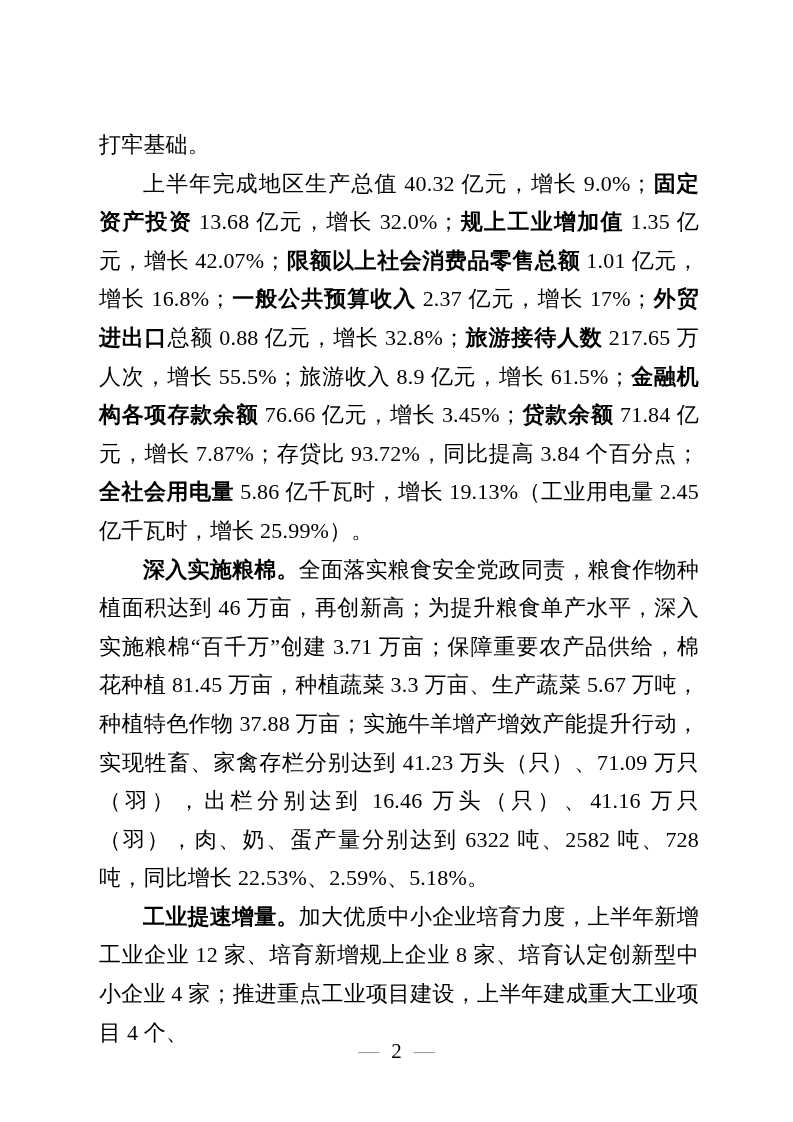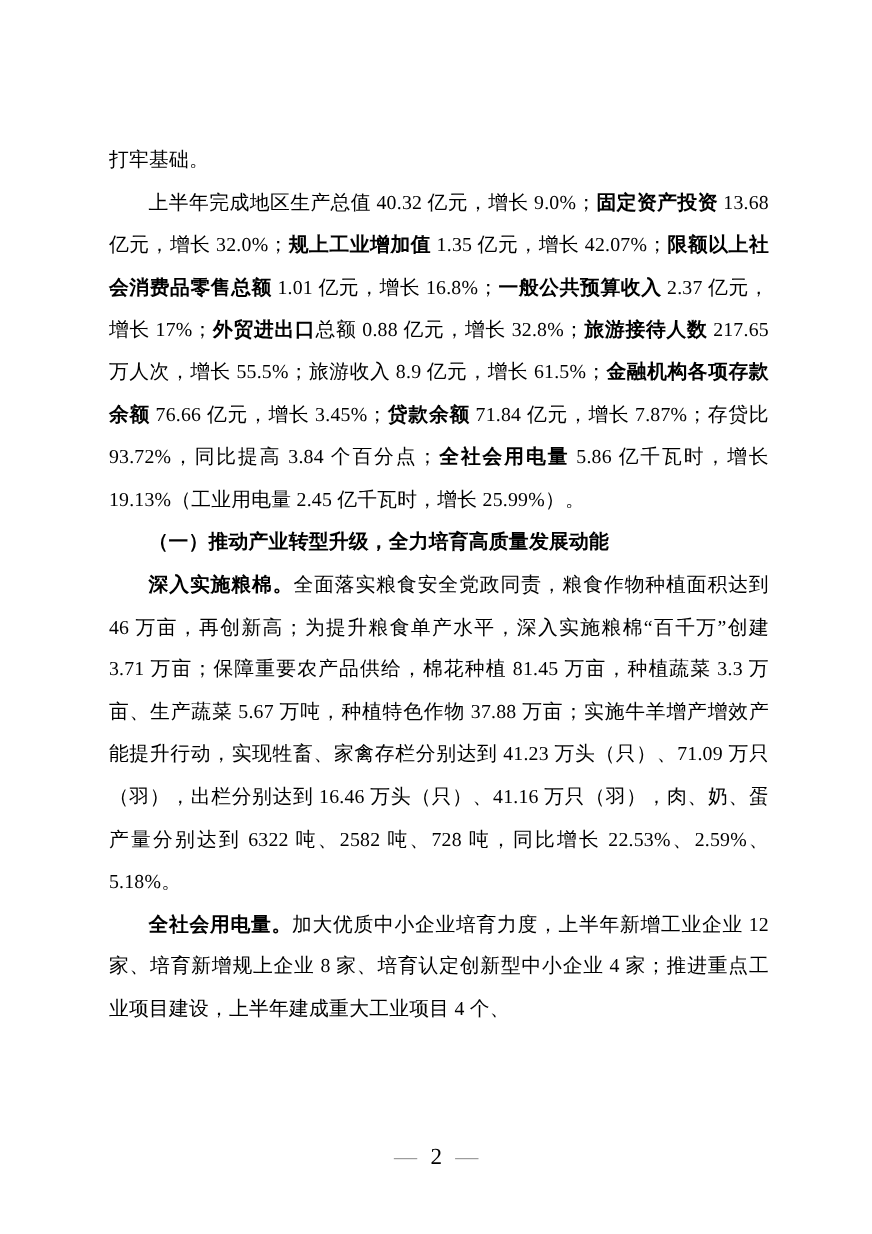--- a/index.html
+++ b/index.html
@@ -16,21 +16,21 @@
     height: 1122px;
     background: #ffffff;
     font-family: "Liberation Serif", "DejaVu Serif", serif;
     color: #000000;
   }
   .doc-body {
     position: absolute;
     top: 126px;
     left: 99px;
     width: 600px;
-    font-size: 18px;
+    font-size: 22px;
     line-height: 38.6px;
     text-align: justify;
     text-justify: inter-ideograph;
     letter-spacing: 0.2px;
   }
   p.para {
     margin: 0;
     padding: 0;
     text-indent: 2em;
   }
@@ -61,20 +61,19 @@
     margin: 0 12px;
   }
 </style>
 </head>
 <body>
 
 <div class="page">
   <main class="doc-body" id="doc-body">
       <p class="para noindent"><span>打牢基础。</span></p>
       <p class="para"><span>上半年完成地区生产总值 40.32 亿元，增长 9.0%；</span><span class="b">固定资产投资</span><span> 13.68 亿元，增长 32.0%；</span><span class="b">规上工业增加值</span><span> 1.35 亿元，增长 42.07%；</span><span class="b">限额以上社会消费品零售总额</span><span> 1.01 亿元，增长 16.8%；</span><span class="b">一般公共预算收入</span><span> 2.37 亿元，增长 17%；</span><span class="b">外贸进出口</span><span>总额 0.88 亿元，增长 32.8%；</span><span class="b">旅游接待人数</span><span> 217.65 万人次，增长 55.5%；旅游收入 8.9 亿元，增长 61.5%；</span><span class="b">金融机构各项存款余额</span><span> 76.66 亿元，增长 3.45%；</span><span class="b">贷款余额</span><span> 71.84 亿元，增长 7.87%；存贷比 93.72%，同比提高 3.84 个百分点；</span><span class="b">全社会用电量</span><span> 5.86 亿千瓦时，增长 19.13%（工业用电量 2.45 亿千瓦时，增长 25.99%）。</span></p>
-      <p class="para heading"><span class="b">（一）推动产业转型升级，全力培育高质量发展动能</span></p>
       <p class="para"><span class="b">深入实施粮棉。</span><span>全面落实粮食安全党政同责，粮食作物种植面积达到 46 万亩，再创新高；为提升粮食单产水平，深入实施粮棉“百千万”创建 3.71 万亩；保障重要农产品供给，棉花种植 81.45 万亩，种植蔬菜 3.3 万亩、生产蔬菜 5.67 万吨，种植特色作物 37.88 万亩；实施牛羊增产增效产能提升行动，实现牲畜、家禽存栏分别达到 41.23 万头（只）、71.09 万只（羽），出栏分别达到 16.46 万头（只）、41.16 万只（羽），肉、奶、蛋产量分别达到 6322 吨、2582 吨、728 吨，同比增长 22.53%、2.59%、5.18%。</span></p>
-      <p class="para"><span class="b">全社会用电量。</span><span>加大优质中小企业培育力度，上半年新增工业企业 12 家、培育新增规上企业 8 家、培育认定创新型中小企业 4 家；推进重点工业项目建设，上半年建成重大工业项目 4 个、</span></p>
+      <p class="para"><span class="b">工业提速增量。</span><span>加大优质中小企业培育力度，上半年新增工业企业 12 家、培育新增规上企业 8 家、培育认定创新型中小企业 4 家；推进重点工业项目建设，上半年建成重大工业项目 4 个、</span></p>
     </main>
   <div class="footer">
     <span class="dash">—</span><span class="pagenum">2</span><span class="dash">—</span>
   </div>
 </div>
 
 </body></html>

